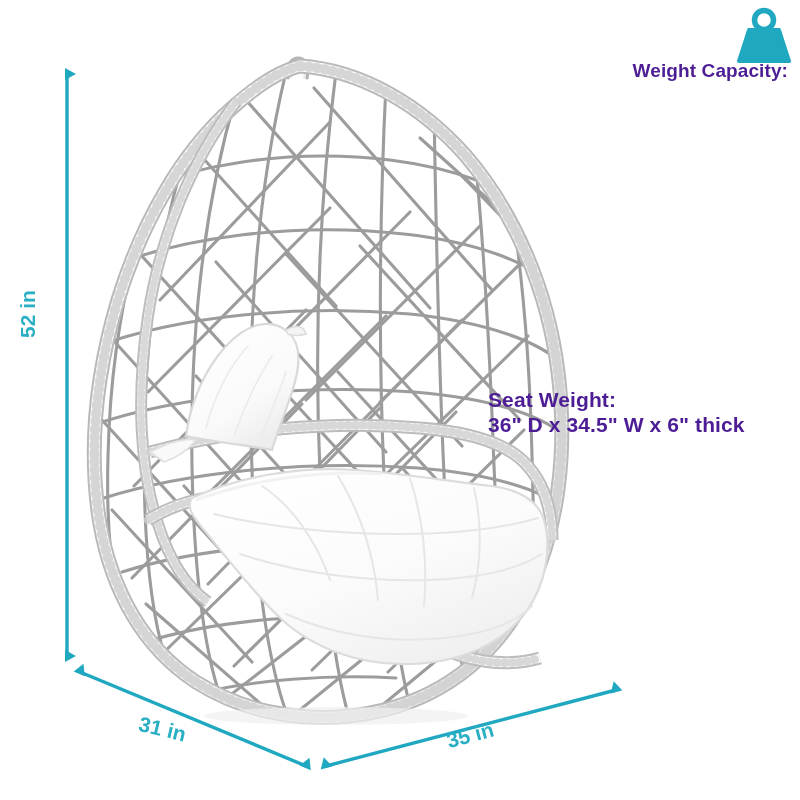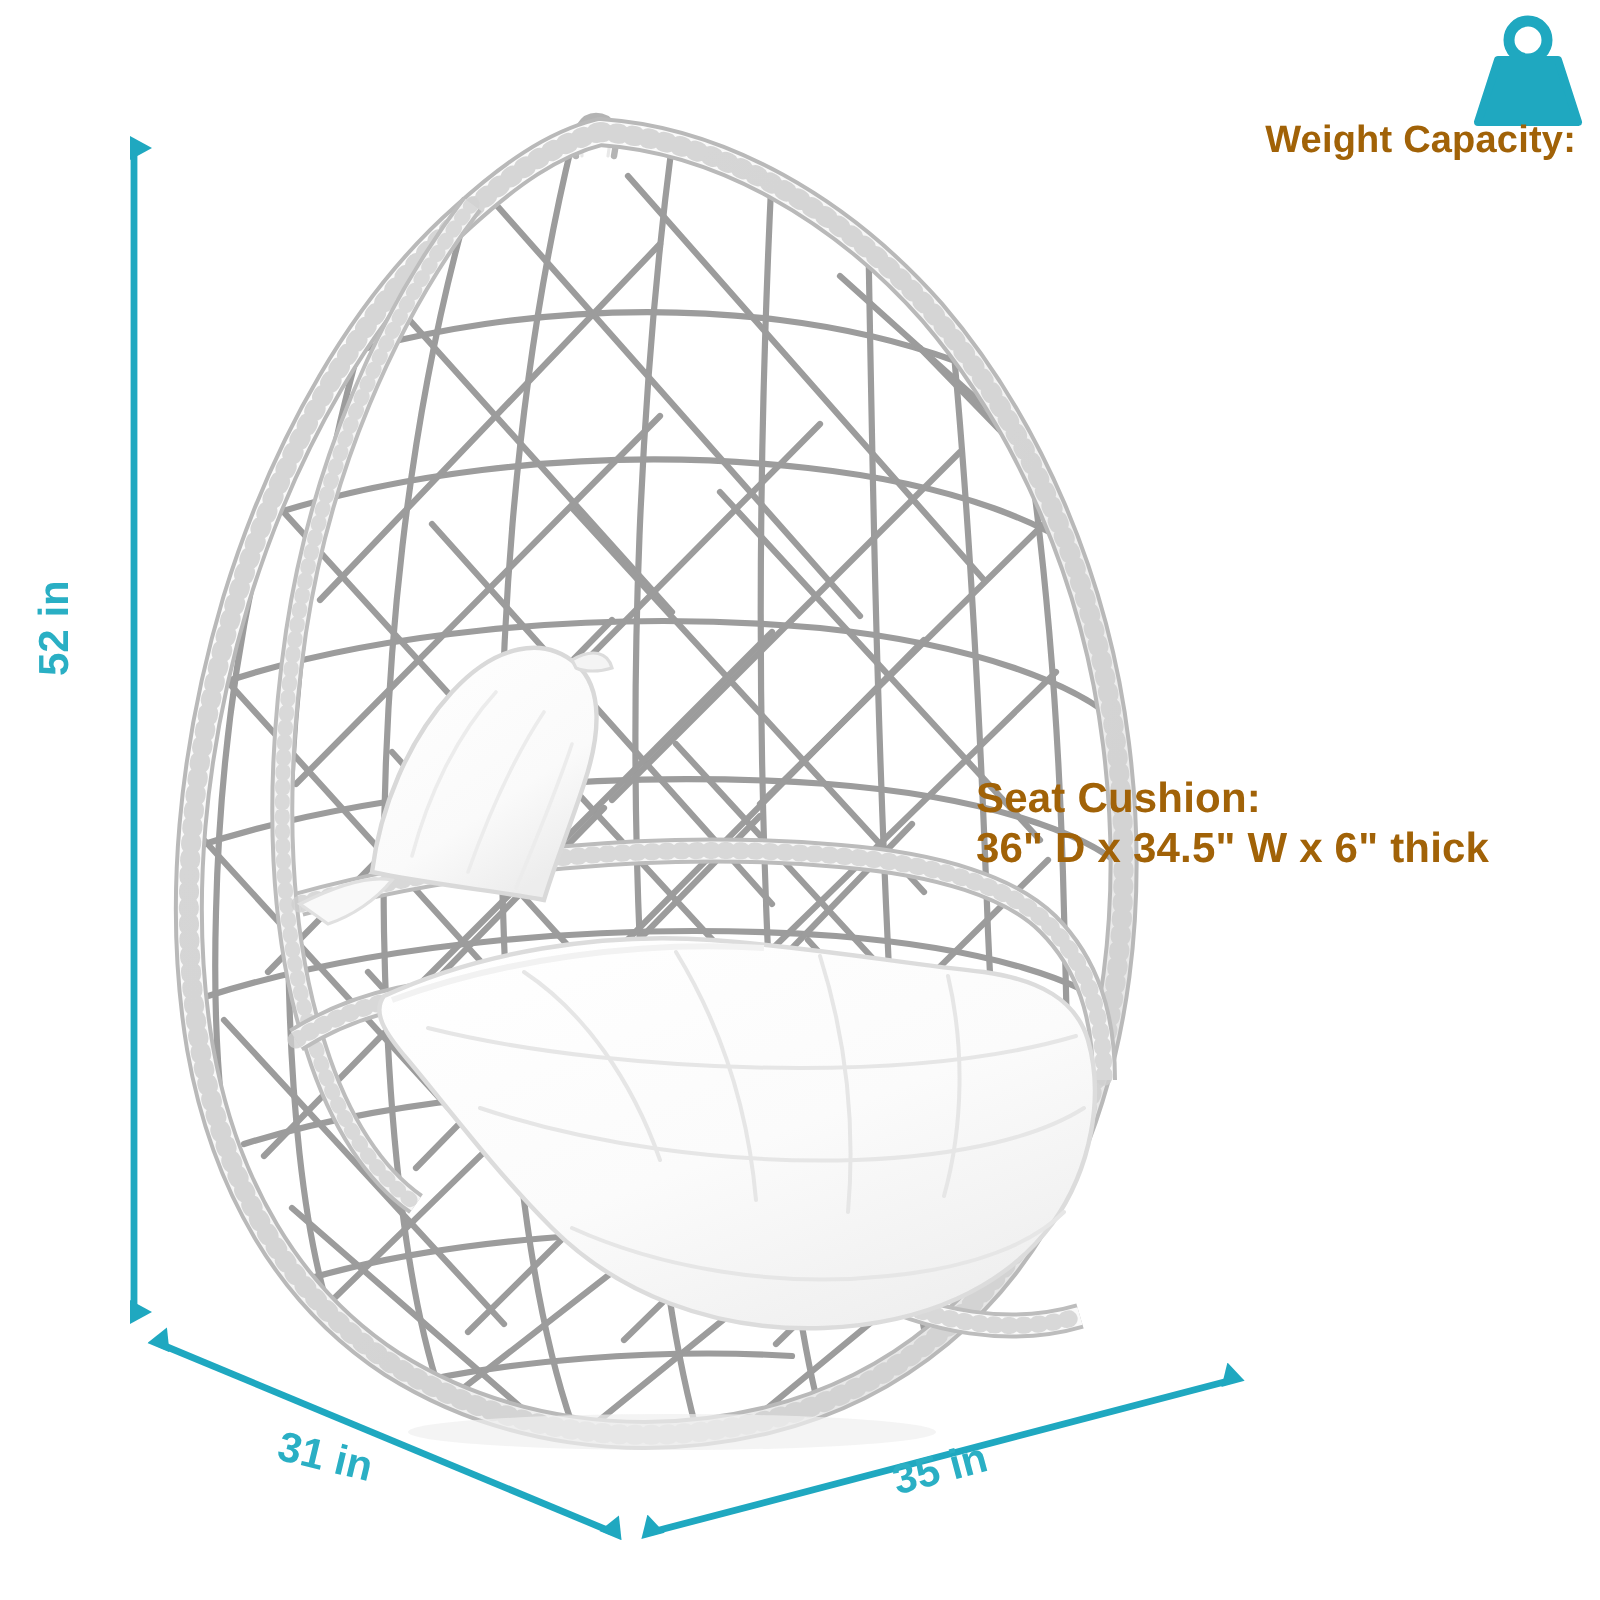--- a/index.html
+++ b/index.html
@@ -26,21 +26,21 @@
   .layer {
     position: absolute;
     left: 0; top: 0;
     width: 800px;
     height: 800px;
   }
 
   
   .teal-text {
     position: absolute;
-    color: #a16207;
+    color: #4c1d95;
     font-weight: bold;
     letter-spacing: 0.1px;
     white-space: nowrap;
     line-height: 1.18;
   }
 
   #weight-block {
     right: 12px;
     top: 60px;
     text-align: right;
@@ -354,21 +354,21 @@
       <circle cx="27" cy="14" r="9.5" fill="none" stroke="#1fa8c0" stroke-width="5.5"></circle>
       <path d="M12 24 L42 24 L52 55 L2 55 Z" fill="#1fa8c0" stroke="#1fa8c0" stroke-width="4" stroke-linejoin="round"></path>
     </g>
   </svg>
 
   <div id="weight-block" class="teal-text">
     <span class="wline">Weight Capacity:</span>
   </div>
 
   <div id="cushion-block" class="teal-text">
-    <span class="cline">Seat Cushion:</span>
+    <span class="cline">Seat Weight:</span>
     <span class="cline">36" D x 34.5" W x 6" thick</span>
   </div>
 
   <div id="label-height" class="dim-label">52 in</div>
 
   <div id="label-depth" class="dim-label">31 in</div>
 
   <div id="label-width" class="dim-label">35 in</div>
 
 </div>

